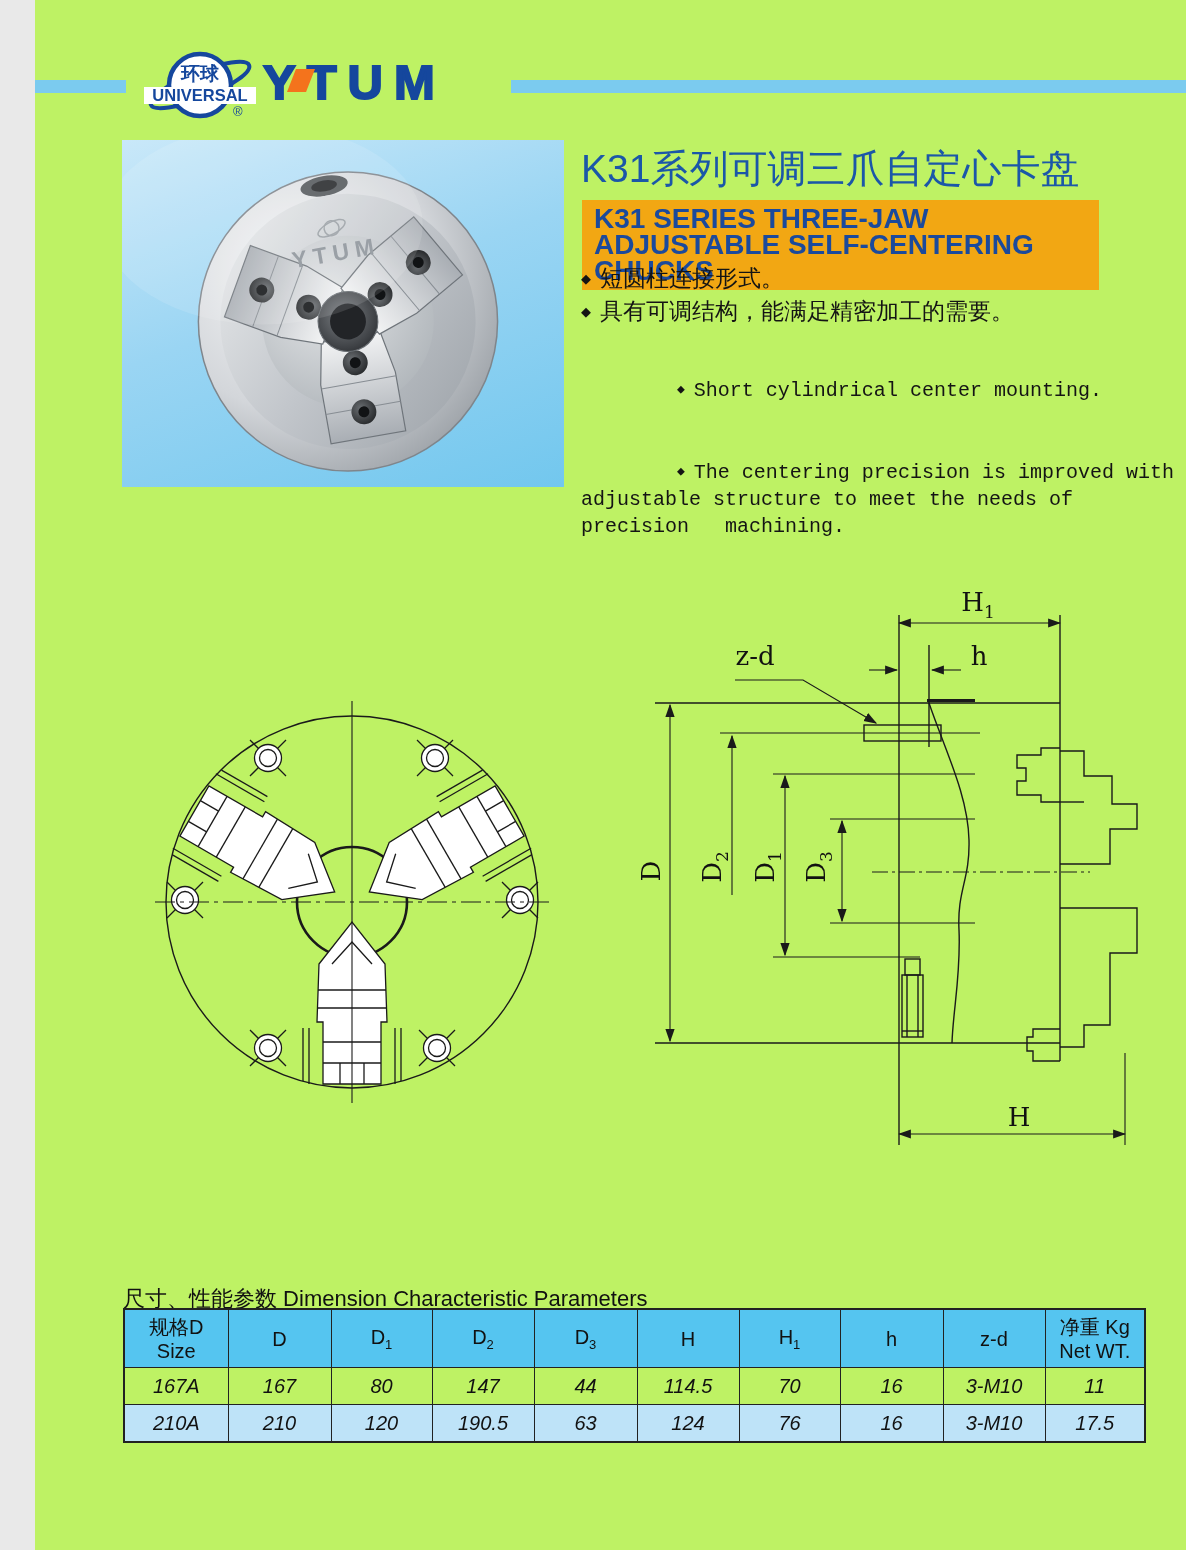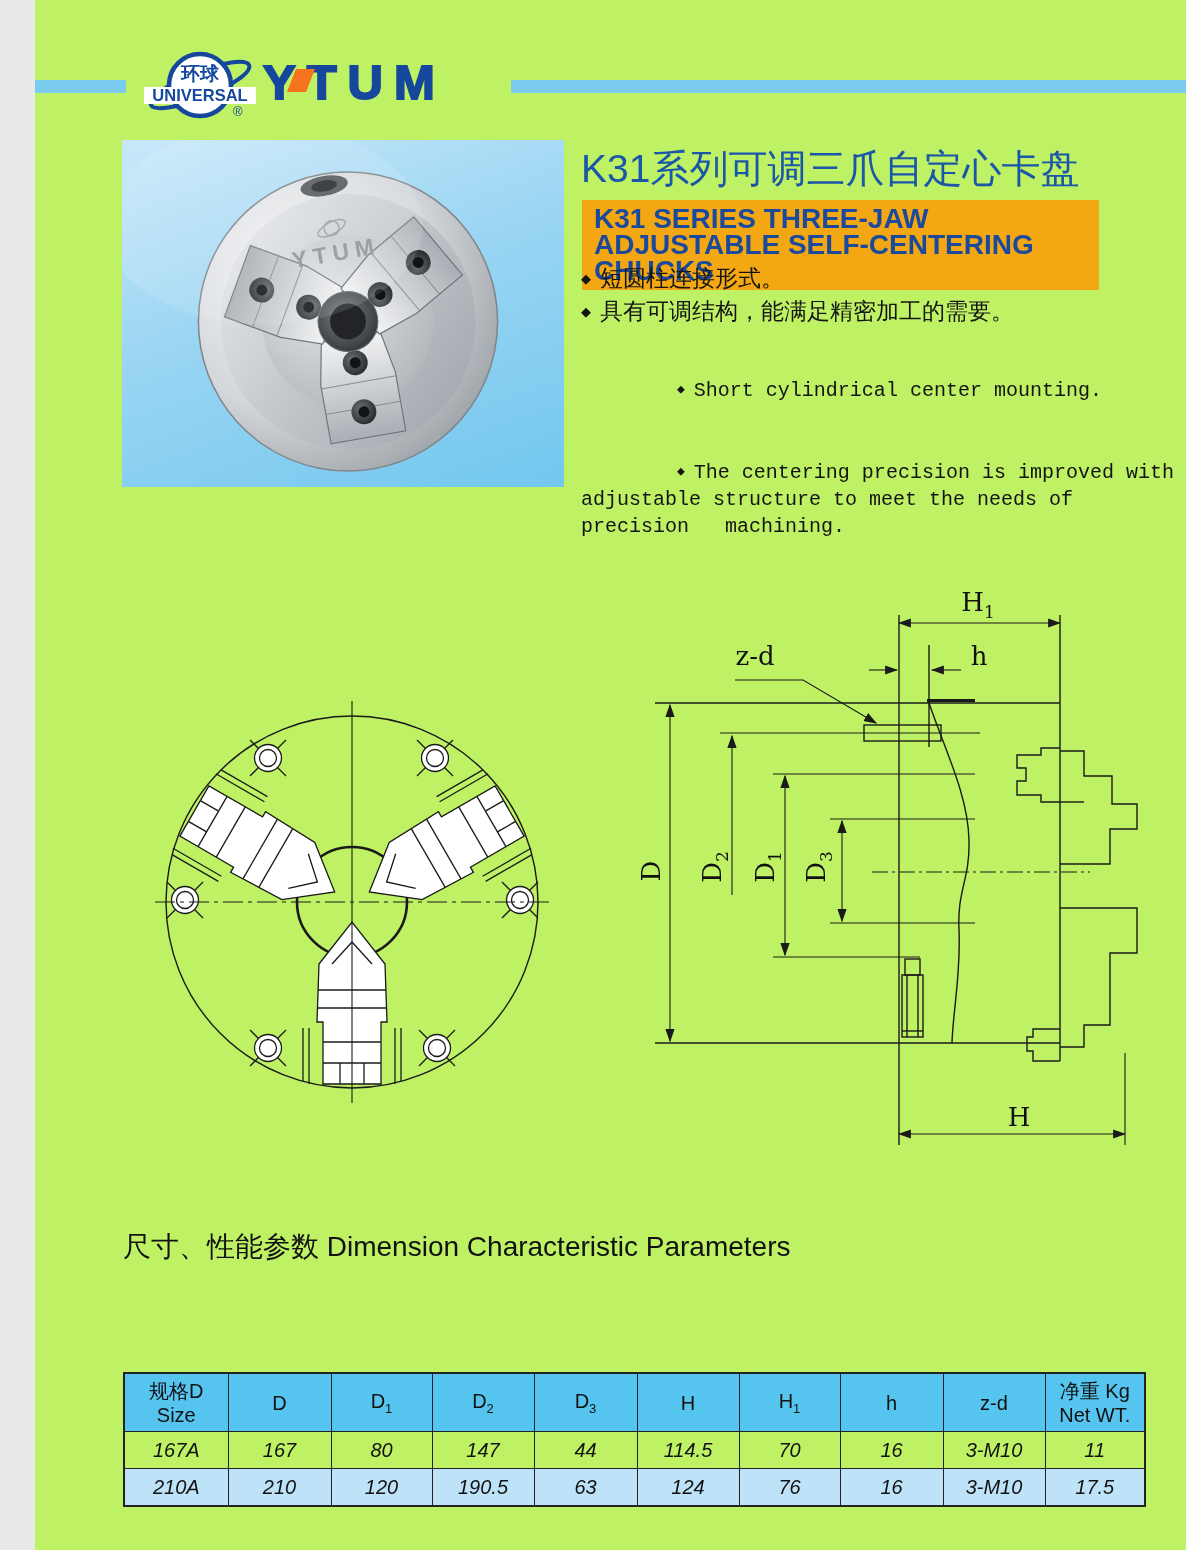--- a/index.html
+++ b/index.html
@@ -28,22 +28,22 @@
   .feat-line-en{font-size:20px;line-height:27px;color:#141414;white-space:pre-wrap;font-family:Liberation Mono, monospace;}
   .diamond{font-size:13px;vertical-align:3px;margin-right:9px;}
   
   .front-svg{position:absolute;left:112px;top:697px;width:410px;height:410px;}
   .side-svg{position:absolute;left:600px;top:585px;width:540px;height:580px;}
   .dim-label{position:absolute;font-family:"DejaVu Serif",serif;font-size:26px;color:#111;
              transform:translate(-50%,-50%);white-space:nowrap;line-height:1;}
   .dim-label sub{font-size:17px;}
   .dim-label.rot{transform:translate(-50%,-50%) rotate(-90deg);}
   
-  .table-title{position:absolute;left:88px;top:1228px;font-size:28px;color:#111;}
-  table.spec{position:absolute;left:88px;top:1372px;width:1021px;border-collapse:collapse;
+  .table-title{position:absolute;left:88px;top:1284px;font-size:22px;color:#111;}
+  table.spec{position:absolute;left:88px;top:1308px;width:1021px;border-collapse:collapse;
              table-layout:fixed;text-align:center;font-size:20px;color:#111;
              border:2.5px solid #222;}
   table.spec th{background:#55c5f0;font-weight:400;height:57px;border:1.5px solid #222;
                 line-height:1.2;padding:0;}
   table.spec td{height:36px;border:1.5px solid #222;padding:0;font-style:italic;}
   table.spec tr.alt td{background:#bee3f8;}
   th .l2{display:block;}
   th .l2:empty{display:none;}
   th sub:empty{display:none;}
   th sub{font-size:13px;}

